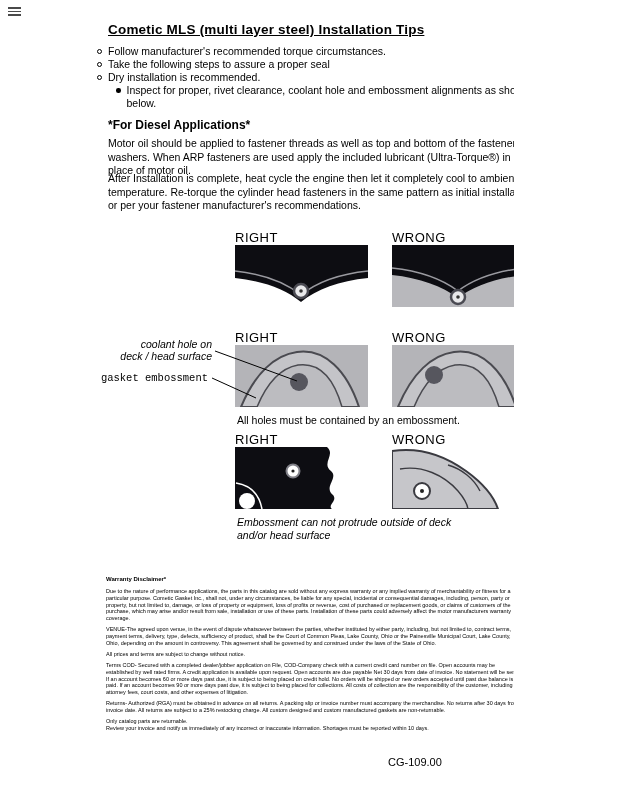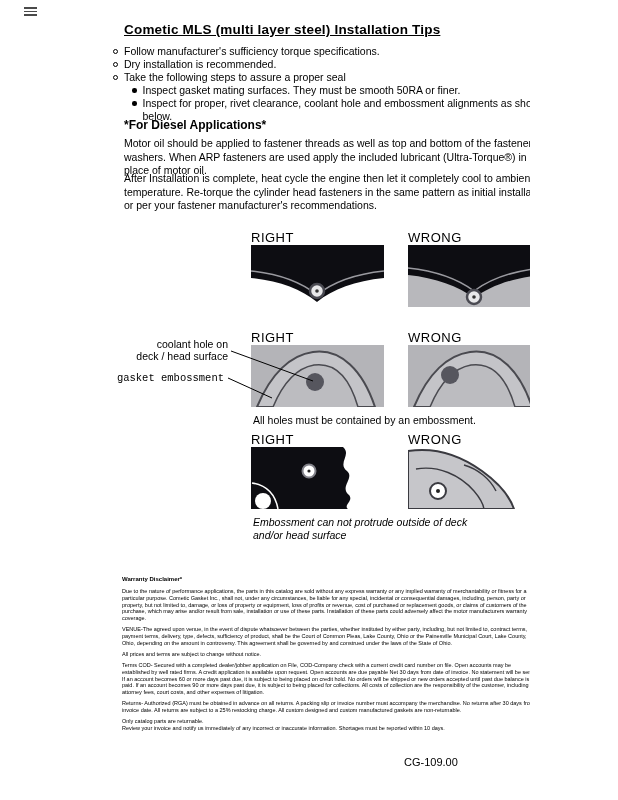--- a/index.html
+++ b/index.html
@@ -1,19 +1,19 @@
 <!DOCTYPE html>
 <html><head>
 <meta charset="utf-8">
 <style>
   * { margin:0; padding:0; box-sizing:border-box; }
   html,body { background:#ffffff; }
   .page {
     position:relative; width:514px; height:800px; background:#ffffff;
-    font-family:"Liberation Sans", sans-serif; color:#000; overflow:hidden;margin-left:16px;
+    font-family:"Liberation Sans", sans-serif; color:#000; overflow:hidden;
   }
   .corner-mark { position:absolute; left:8px; top:7px; width:13px; }
   .corner-mark i { display:block; height:1.6px; background:#4a4a4a; margin-bottom:2px; }
   .title {
     position:absolute; left:108px; top:22px; font-size:13.5px; font-weight:bold;
     text-decoration:underline; letter-spacing:0.2px;
   }
   .bullets { position:absolute; left:97px; top:45px; width:440px; font-size:10.5px; line-height:12.5px; }
   .b-row { display:flex; margin-bottom:0.5px; }
   .b-row.sub { margin-left:19px; }
@@ -23,21 +23,21 @@
   .para { position:absolute; left:108px; width:430px; font-size:10.5px; line-height:13.5px; }
   .para1 { top:137px; }
   .para2 { top:172px; }
   .note { position:absolute; left:108px; top:211px; font-size:10.5px; }
   .diagrams { position:absolute; left:100px; top:228px; width:430px; height:322px; }
   .rw-label { position:absolute; width:133px; text-align:left; font-size:13px; letter-spacing:0.5px; }
   .tile { position:absolute; width:133px; height:62px; }
   .caption { position:absolute; left:137px; font-size:10.5px; line-height:12.5px; }
   .cap3 { width:240px;font-style:italic; }
   .ann { position:absolute; font-size:10.5px; line-height:12px; text-align:right; }
-  .ann-coolant { left:10px; width:102px; top:110px; }
+  .ann-coolant { left:10px; width:102px; top:110px;font-style:italic; }
   .ann-emboss { left:0; width:108px; top:144px;font-family:Liberation Mono, monospace; }
   .pointer-overlay { position:absolute; left:0; top:0; pointer-events:none; }
   .disclaimer { position:absolute; left:106px; top:576px; width:416px; font-size:5.5px; line-height:1.22; }
   .disc-head { font-size:6px; font-weight:bold; margin-bottom:5px; }
   .disclaimer p { margin-bottom:4.5px; }
   .footer-code { position:absolute; left:388px; top:756px; font-size:11px;text-align:right; }
 </style>
 </head>
 <body>
 
@@ -47,33 +47,29 @@
       <i></i>
       <i></i>
       <i></i>
     </div>
 
   <div class="title">Cometic MLS (multi layer steel) Installation Tips</div>
 
   <div class="bullets">
     <div class="b-row">
       <span class="b-marker"></span>
-      <span>Follow manufacturer's sufficiency torque specifications.</span>
-    </div>
-    <div class="b-row">
-      <span class="b-marker"></span>
-      <span>Dry installation is recommended.</span>
+      <span>Follow manufacturer's recommended torque circumstances.</span>
     </div>
     <div class="b-row">
       <span class="b-marker"></span>
       <span>Take the following steps to assure a proper seal</span>
     </div>
-    <div class="b-row sub">
-      <span class="b-marker filled"></span>
-      <span>Inspect gasket mating surfaces.  They must be smooth 50RA or finer.</span>
+    <div class="b-row">
+      <span class="b-marker"></span>
+      <span>Dry installation is recommended.</span>
     </div>
     <div class="b-row sub">
       <span class="b-marker filled"></span>
       <span>Inspect for proper, rivet clearance, coolant hole and embossment alignments as shown below.</span>
     </div>
   </div>
 
   <div class="diesel-heading">*For Diesel Applications*</div>
   <div class="para para1">Motor oil should be applied to fastener threads as well as top and bottom of the fastener washers. When ARP fasteners are used apply the included lubricant (Ultra-Torque®) in place of motor oil.</div>
   <div class="para para2">After Installation is complete, heat cycle the engine then let it completely cool to ambient temperature. Re-torque the cylinder head fasteners in the same pattern as initial installation or per your fastener manufacturer's recommendations.</div>

